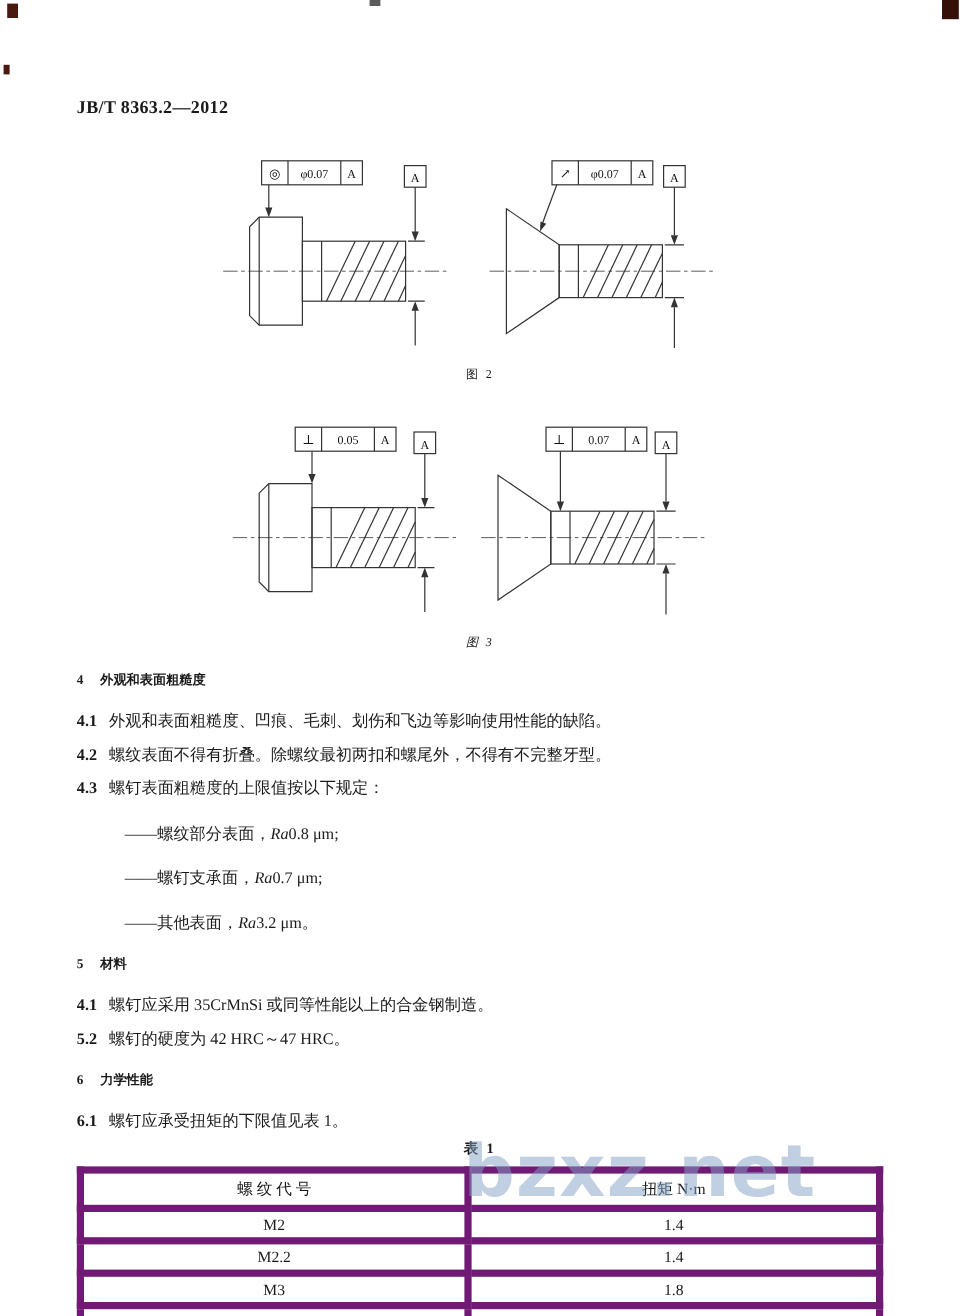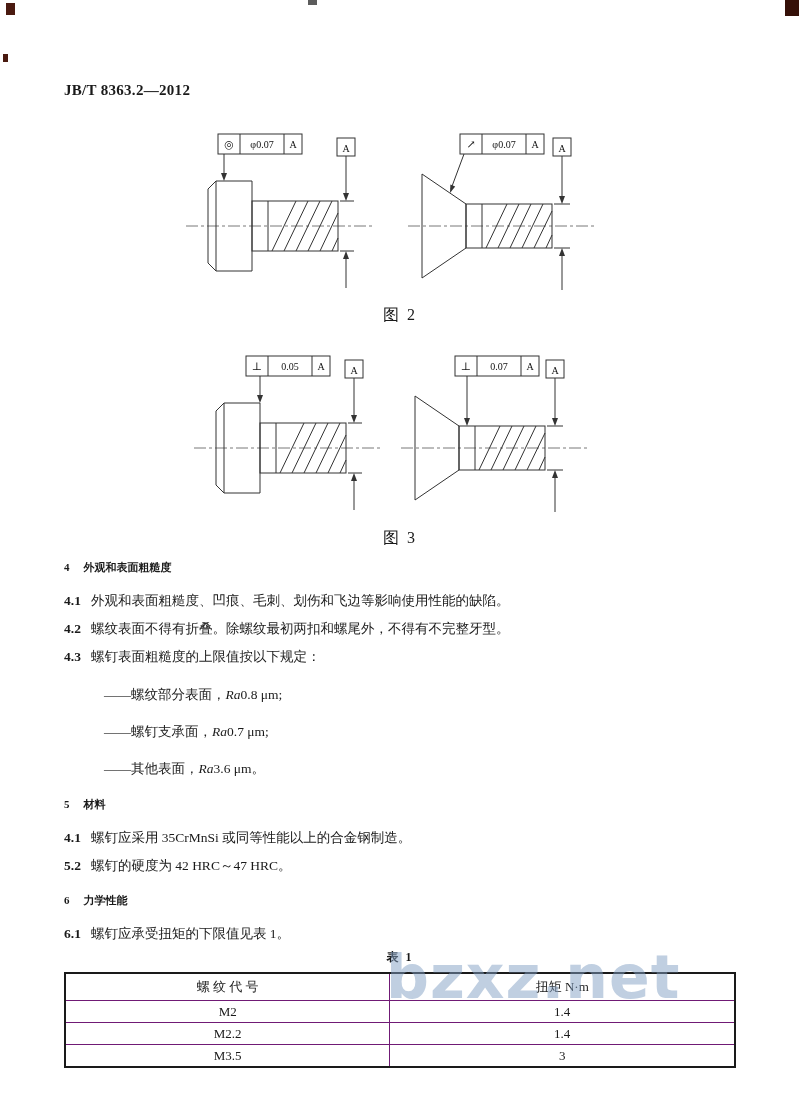--- a/index.html
+++ b/index.html
@@ -17,36 +17,36 @@
 
   .doc-number { position:absolute; left:64px; top:82px; font-weight:bold; font-size:15px; letter-spacing:0.3px; }
 
   .fig { position:absolute; }
   .fig svg line, .fig svg rect, .fig svg path { stroke:#333; stroke-width:1; fill:none; }
   .fig svg line.axis { stroke:#555; stroke-width:0.8; stroke-dasharray:12 3 3 3; }
   .fig svg path.arr { fill:#333; stroke:none; }
   .fig svg text { fill:#111; stroke:none; font-size:10px; font-family:"Liberation Serif","DejaVu Serif",serif; }
   .fig svg text.sym { font-size:11px; }
 
-  .fig-caption { position:absolute; left:0; width:800px; text-align:center; font-size:16px; letter-spacing:2px; }
+  .fig-caption { position:absolute; left:0; width:800px; text-align:center; font-size:10px; letter-spacing:2px; }
   .cap2 { top:305px; }
-  .cap3 { top:528px; }
+  .cap3 { top:528px;font-style:italic; }
 
   .content { position:absolute; left:64px; top:556px; width:672px; font-size:13.5px; }
   .sec-heading { font-weight:bold; font-size:11px; line-height:22px; margin:0 0 10px 0; }
   .sec-heading .hnum { margin-right:14px; }
   .sec-heading.mt { margin-top:10px; }
   .clause { margin:0 0 2px 0; line-height:26px; }
   .clause .cnum { font-weight:bold; margin-right:10px; }
   .rough { margin:12px; padding-left:28px; line-height:25px; }
   .rough .ra { font-style:italic; }
 
   .table-caption { text-align:center; font-size:12px; letter-spacing:2px; margin:2px 0 6px 0;font-weight:bold; }
   table.torque { width:100%; border-collapse:collapse; border:2px solid #1a1a1a; font-size:13px; }
-  table.torque th, table.torque td { border:1px solid #701a75; text-align:center; padding:0; }
+  table.torque th, table.torque td { border:6px solid #701a75; text-align:center; padding:0; }
   table.torque th { height:26px; font-weight:normal; }
   table.torque td { height:21px; line-height:21px; }
   table.torque .c1 { width:48.5%; }
 
   .watermark {
     position:absolute; left:386px; top:942px; z-index:5; pointer-events:none;
     font-family:"DejaVu Sans","Liberation Sans",sans-serif; font-weight:bold;
     font-size:60px; letter-spacing:1px; color:rgba(130,160,195,0.5);
   }
 </style>
@@ -246,21 +246,21 @@
     <p class="clause">
       <span class="cnum">4.3</span><span>螺钉表面粗糙度的上限值按以下规定：</span>
     </p>
     <p class="rough">
       <span>——螺纹部分表面，</span><span class="ra">Ra</span><span>0.8 μm;</span>
     </p>
     <p class="rough">
       <span>——螺钉支承面，</span><span class="ra">Ra</span><span>0.7 μm;</span>
     </p>
     <p class="rough">
-      <span>——其他表面，</span><span class="ra">Ra</span><span>3.6 μm。</span>
+      <span>——其他表面，</span><span class="ra">Ra</span><span>3.2 μm。</span>
     </p>
 
     <div class="sec-heading mt">
       <span class="hnum">5</span><span>材料</span>
     </div>
     <p class="clause">
       <span class="cnum">4.1</span><span>螺钉应采用 35CrMnSi 或同等性能以上的合金钢制造。</span>
     </p>
     <p class="clause">
       <span class="cnum">5.2</span><span>螺钉的硬度为 42 HRC～47 HRC。</span>
@@ -285,20 +285,24 @@
       <tbody>
         <tr>
           <td>M2</td>
           <td>1.4</td>
         </tr>
         <tr>
           <td>M2.2</td>
           <td>1.4</td>
         </tr>
         <tr>
+          <td>M3</td>
+          <td>1.8</td>
+        </tr>
+        <tr>
           <td>M3.5</td>
           <td>3</td>
         </tr>
       </tbody>
     </table>
 
   </div>
 
   <div class="watermark">bzxz.net</div>
 

